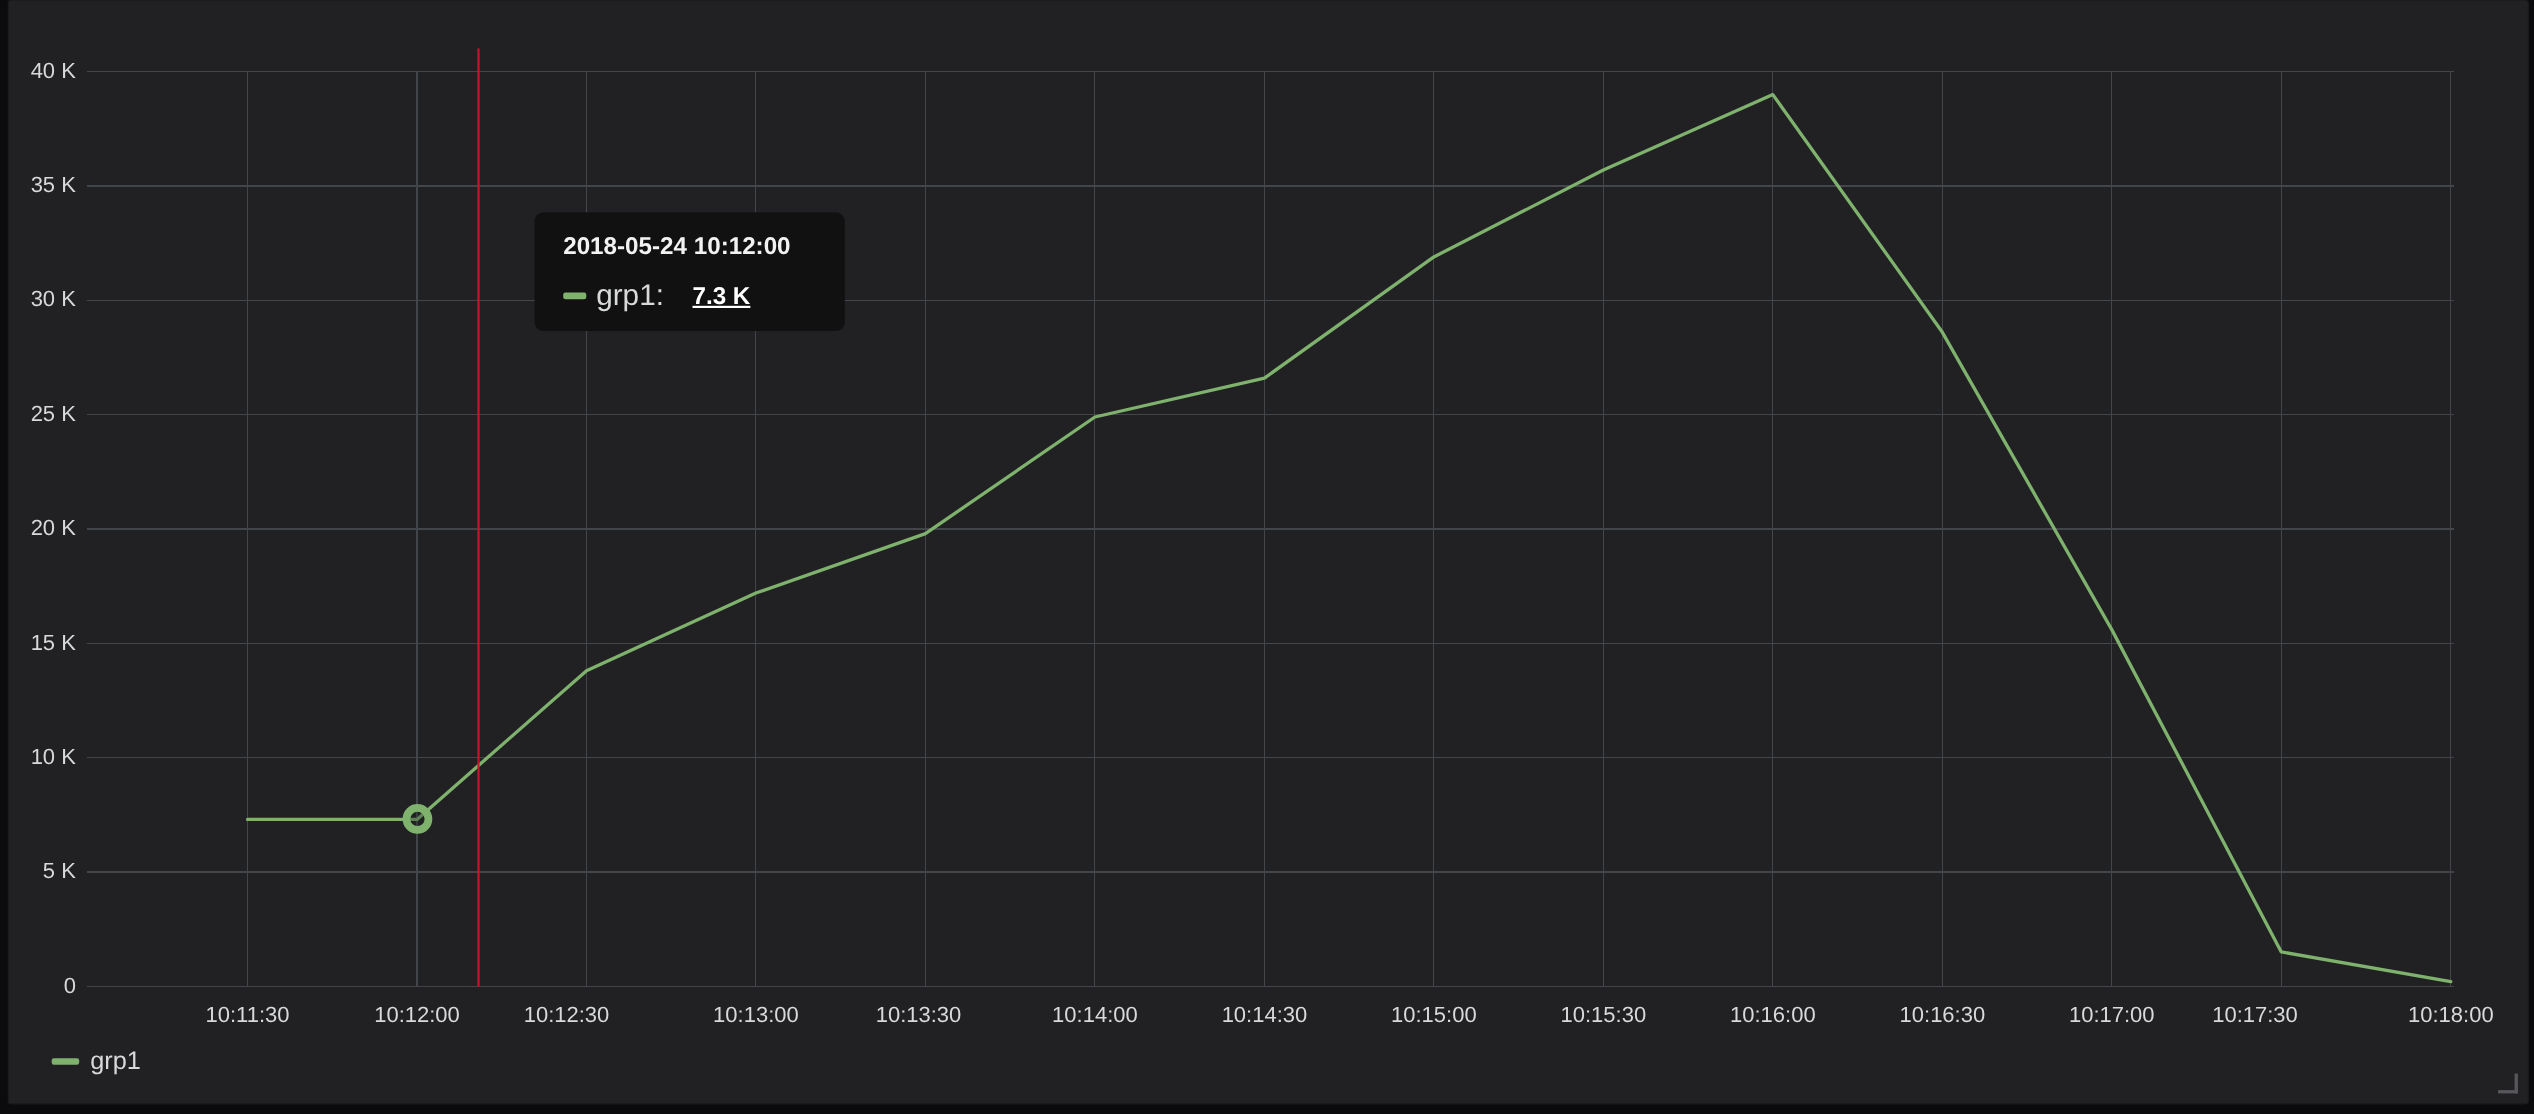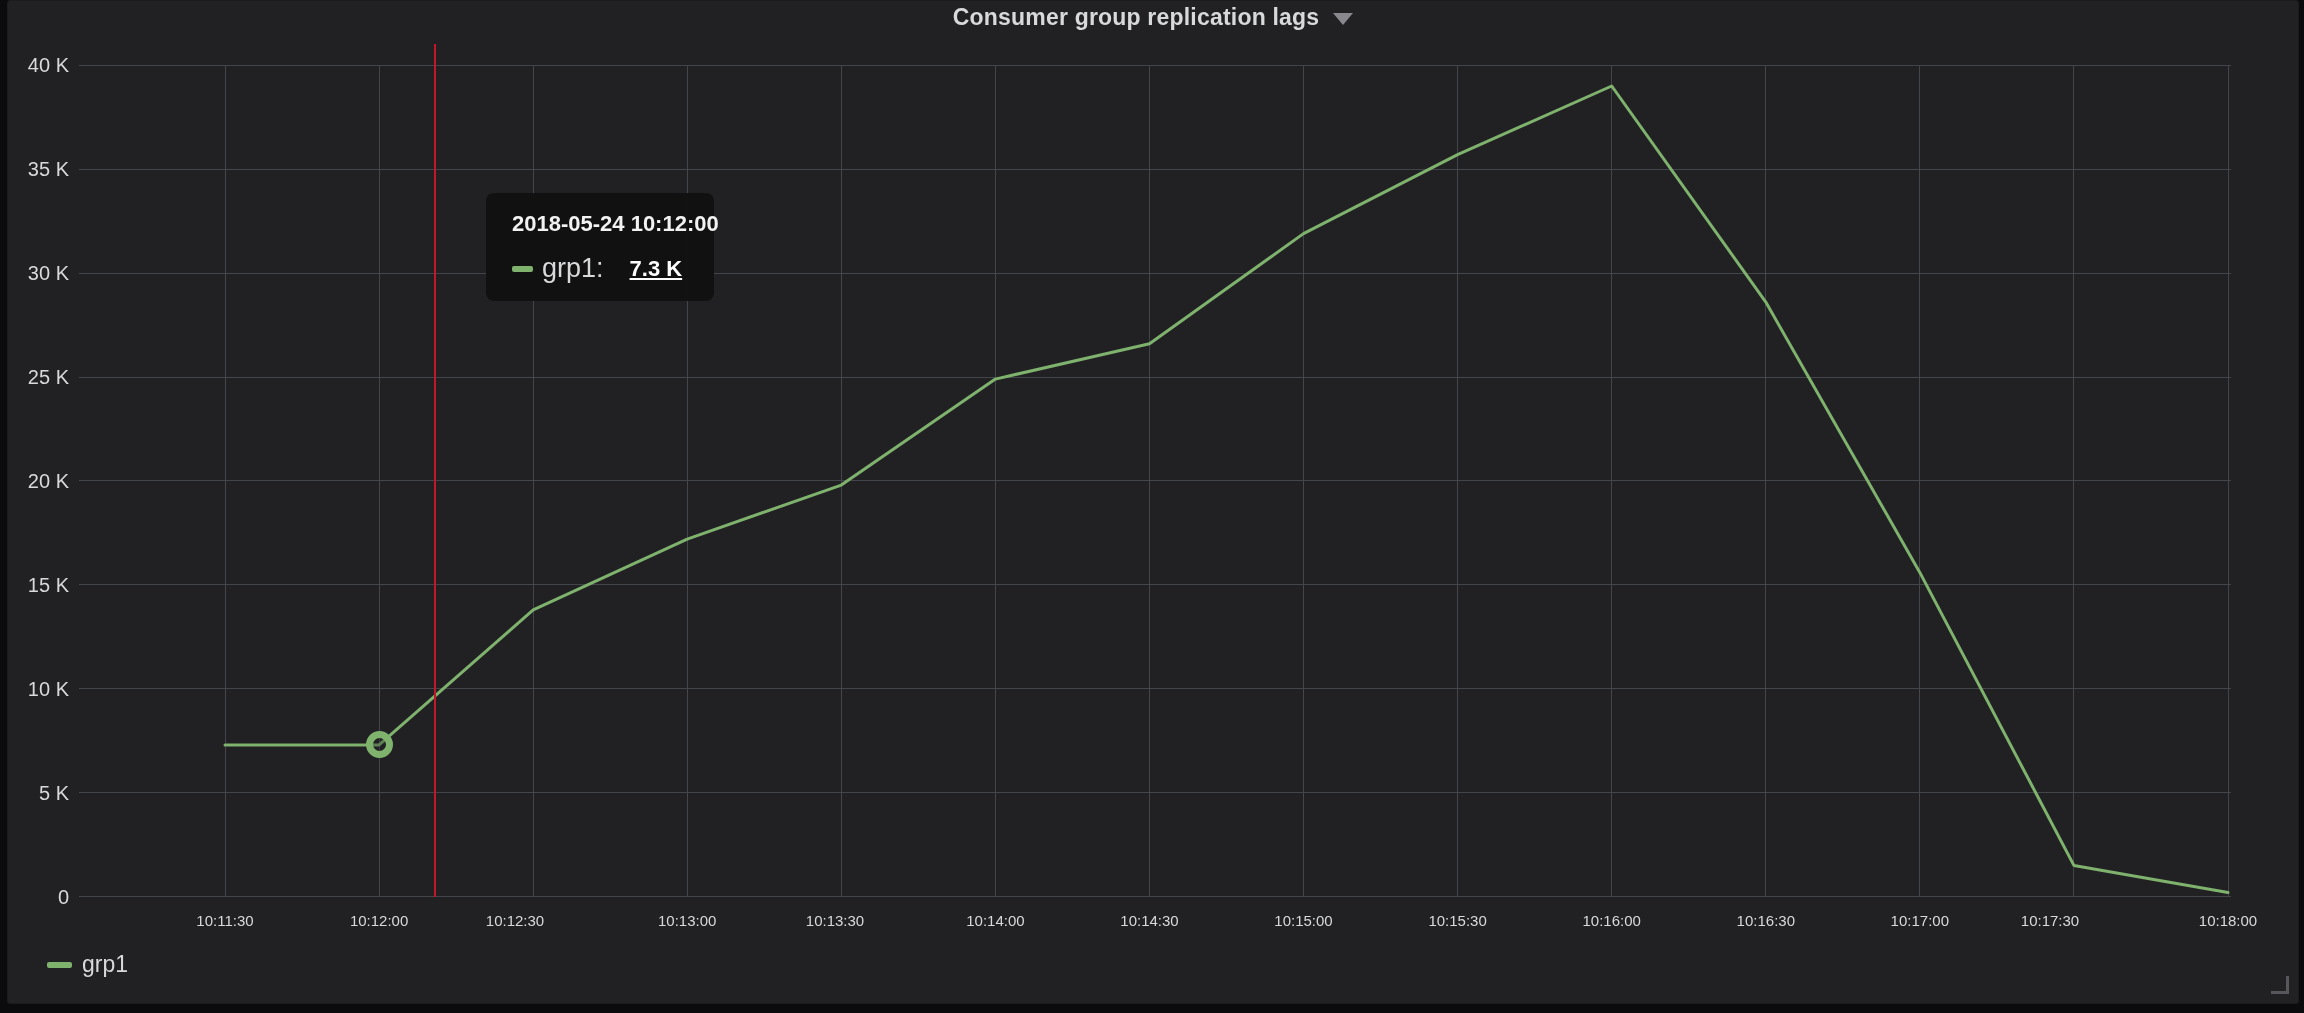--- a/index.html
+++ b/index.html
@@ -11,47 +11,43 @@
   .panel-title{color:#d8d9da;font-size:23px;font-weight:bold;letter-spacing:.2px;}
   .caret{width:0;height:0;border-left:10px solid transparent;border-right:10px solid transparent;
     border-top:12px solid #89898d;margin-top:3px;}
   .plot{position:absolute;left:71px;top:43px;width:2152px;height:853px;overflow:visible;}
   .plot svg{position:absolute;left:0;top:0;overflow:visible;}
   .grid-line{stroke:#424549;stroke-width:1;shape-rendering:crispEdges;}
   .series-line{fill:none;stroke-width:3;stroke-linejoin:round;stroke-linecap:round;}
   .y-label{position:absolute;right:100%;margin-right:10px;width:80px;text-align:right;
     color:#d8d9da;font-size:20px;transform:translateY(-50%);white-space:nowrap;}
   .x-label{position:absolute;top:868px;transform:translateX(-50%);color:#d8d9da;
-    font-size:15px;white-space:nowrap;}
+    font-size:20px;white-space:nowrap;}
   .crosshair{position:absolute;top:0;width:2px;height:853px;background:#c4162a;z-index:2;}
   .hover-point{position:absolute;width:13px;height:13px;border:7px solid #7eb26d;
     border-radius:50%;background:rgba(33,33,36,.35);box-sizing:content-box;z-index:3;}
-  .tooltip{position:absolute;left:478px;top:192px;width:228px;height:108px;box-sizing:border-box;
+  .tooltip{position:absolute;left:478px;top:192px;width:282px;height:108px;box-sizing:border-box;
     background:rgba(17,17,17,.96);border-radius:8px;padding:18px 26px 16px 26px;z-index:10;}
   .tooltip-title{color:#f2f2f2;font-size:22px;font-weight:bold;white-space:nowrap;}
   .tooltip-row{display:flex;align-items:center;margin-top:16px;}
   .color-dash{width:21px;height:6px;border-radius:2px;background:#7eb26d;flex:none;}
   .tooltip-series{color:#d8d9da;font-size:27px;margin-left:9px;}
   .tooltip-value{color:#ffffff;font-size:22px;font-weight:bold;margin-left:26px;text-decoration:underline;}
   .legend{position:absolute;left:39px;top:950px;display:flex;align-items:center;gap:16px;z-index:4;}
   .legend-item{display:flex;align-items:center;gap:10px;cursor:pointer;}
   .legend-dash{width:25px;height:6px;border-radius:2px;background:#7eb26d;}
   .legend-label{color:#d8d9da;font-size:23px;}
   .resize-handle{position:absolute;right:9px;bottom:9px;width:15px;height:15px;
     border-right:3px solid #57575b;border-bottom:3px solid #57575b;cursor:nwse-resize;}
 </style>
 </head>
 <body>
 
 <div class="panel">
 
-  <div class="panel-header">
-    <span class="panel-title">Consumer group replication lags</span>
-    <span class="caret"></span>
-  </div>
 
   <div class="plot">
     <svg id="chart-svg" width="2152" height="853" viewBox="0 0 2152 853">
         <line class="grid-line" x1="0" x2="2152" y1="852.6" y2="852.6"></line>
         <line class="grid-line" x1="0" x2="2152" y1="748.7" y2="748.7"></line>
         <line class="grid-line" x1="0" x2="2152" y1="644.8" y2="644.8"></line>
         <line class="grid-line" x1="0" x2="2152" y1="540.8" y2="540.8"></line>
         <line class="grid-line" x1="0" x2="2152" y1="436.9" y2="436.9"></line>
         <line class="grid-line" x1="0" x2="2152" y1="333.0" y2="333.0"></line>
         <line class="grid-line" x1="0" x2="2152" y1="229.1" y2="229.1"></line>

